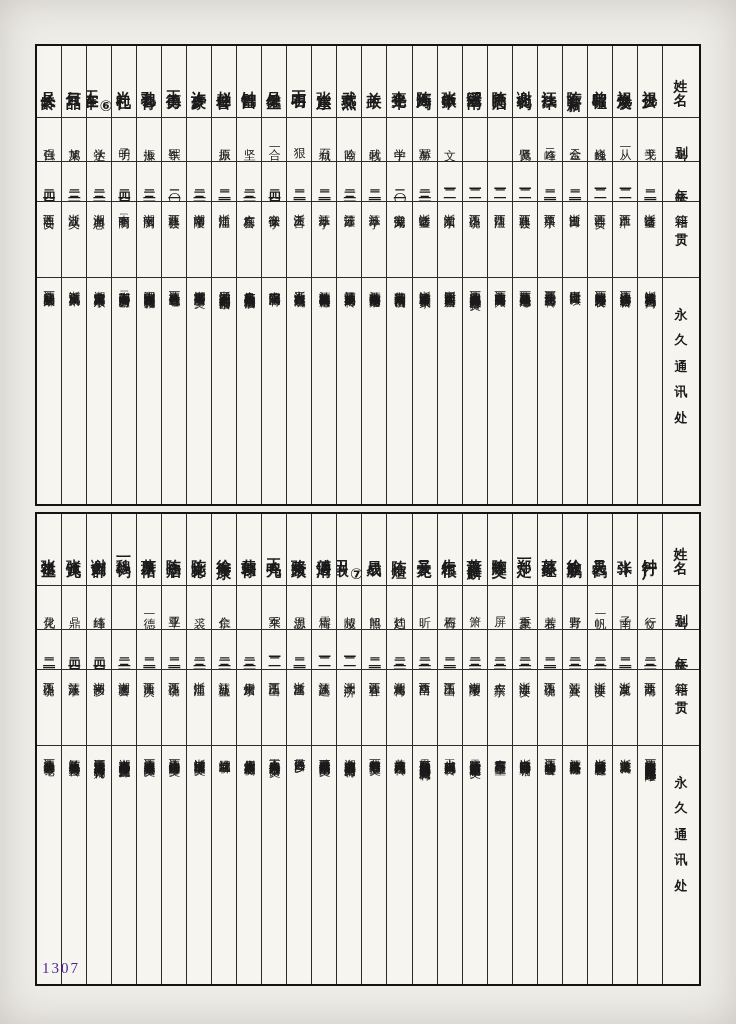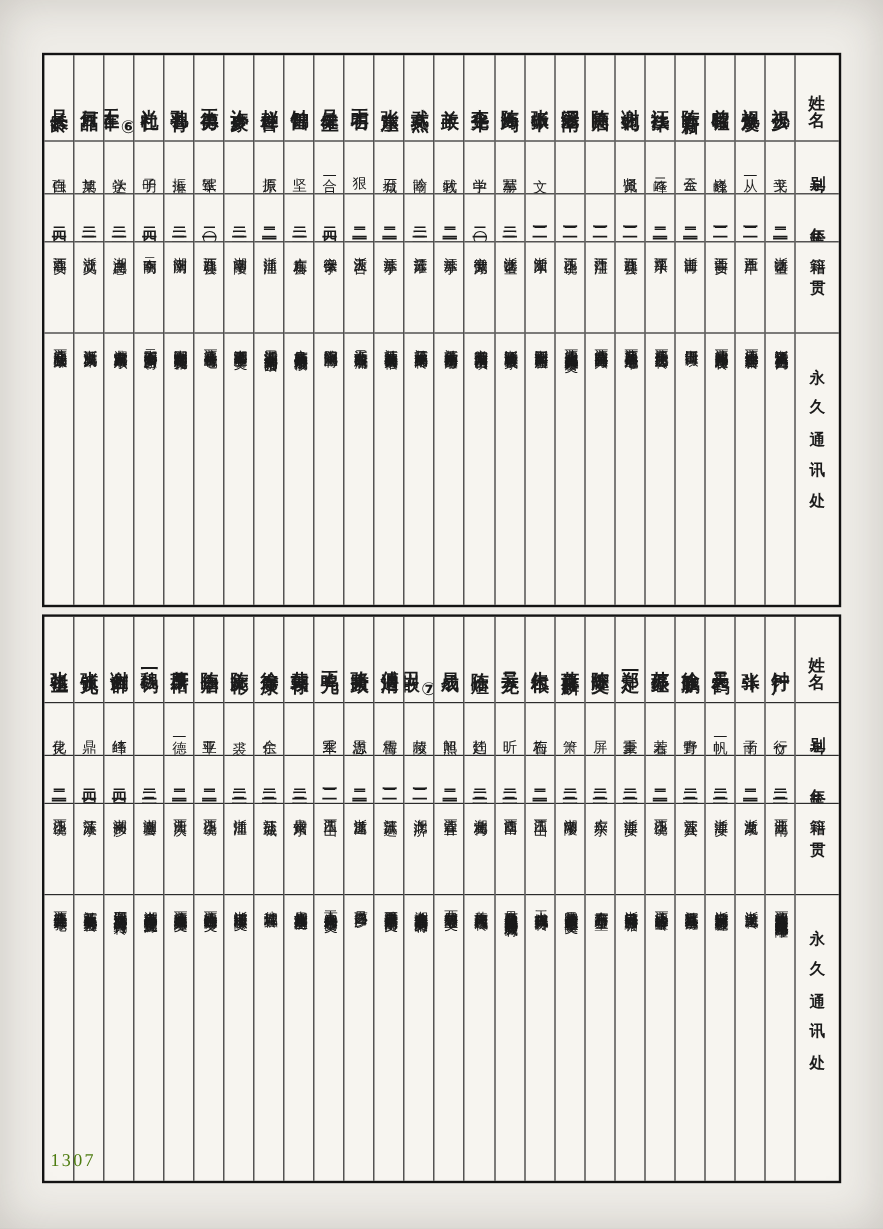--- a/index.html
+++ b/index.html
@@ -60,21 +60,21 @@
   
   .header .cell span{font-weight:700;font-size:14px;}
   .header .c-name span{letter-spacing:14px;}
   .header .c-alias span{letter-spacing:4px;font-size:13px;}
   .header .c-age span{letter-spacing:3px;font-size:13px;}
   .header .c-native span{letter-spacing:18px;font-size:13px;}
   .header .c-addr span{letter-spacing:26px;font-size:13px;padding-top:14px;}
   .pageno{
     position:absolute;left:42px;top:960px;
     font-family:"Liberation Serif","DejaVu Serif",serif;
-    font-size:15px;letter-spacing:2px;color:#4d7c0f;
+    font-size:15px;letter-spacing:2px;color:#4c1d95;
   }
 </style>
 </head>
 <body>
 
 <div class="sheet">
 
   <div class="vtable" id="table-top">
     <div class="col header">
       <div class="cell c-name">

